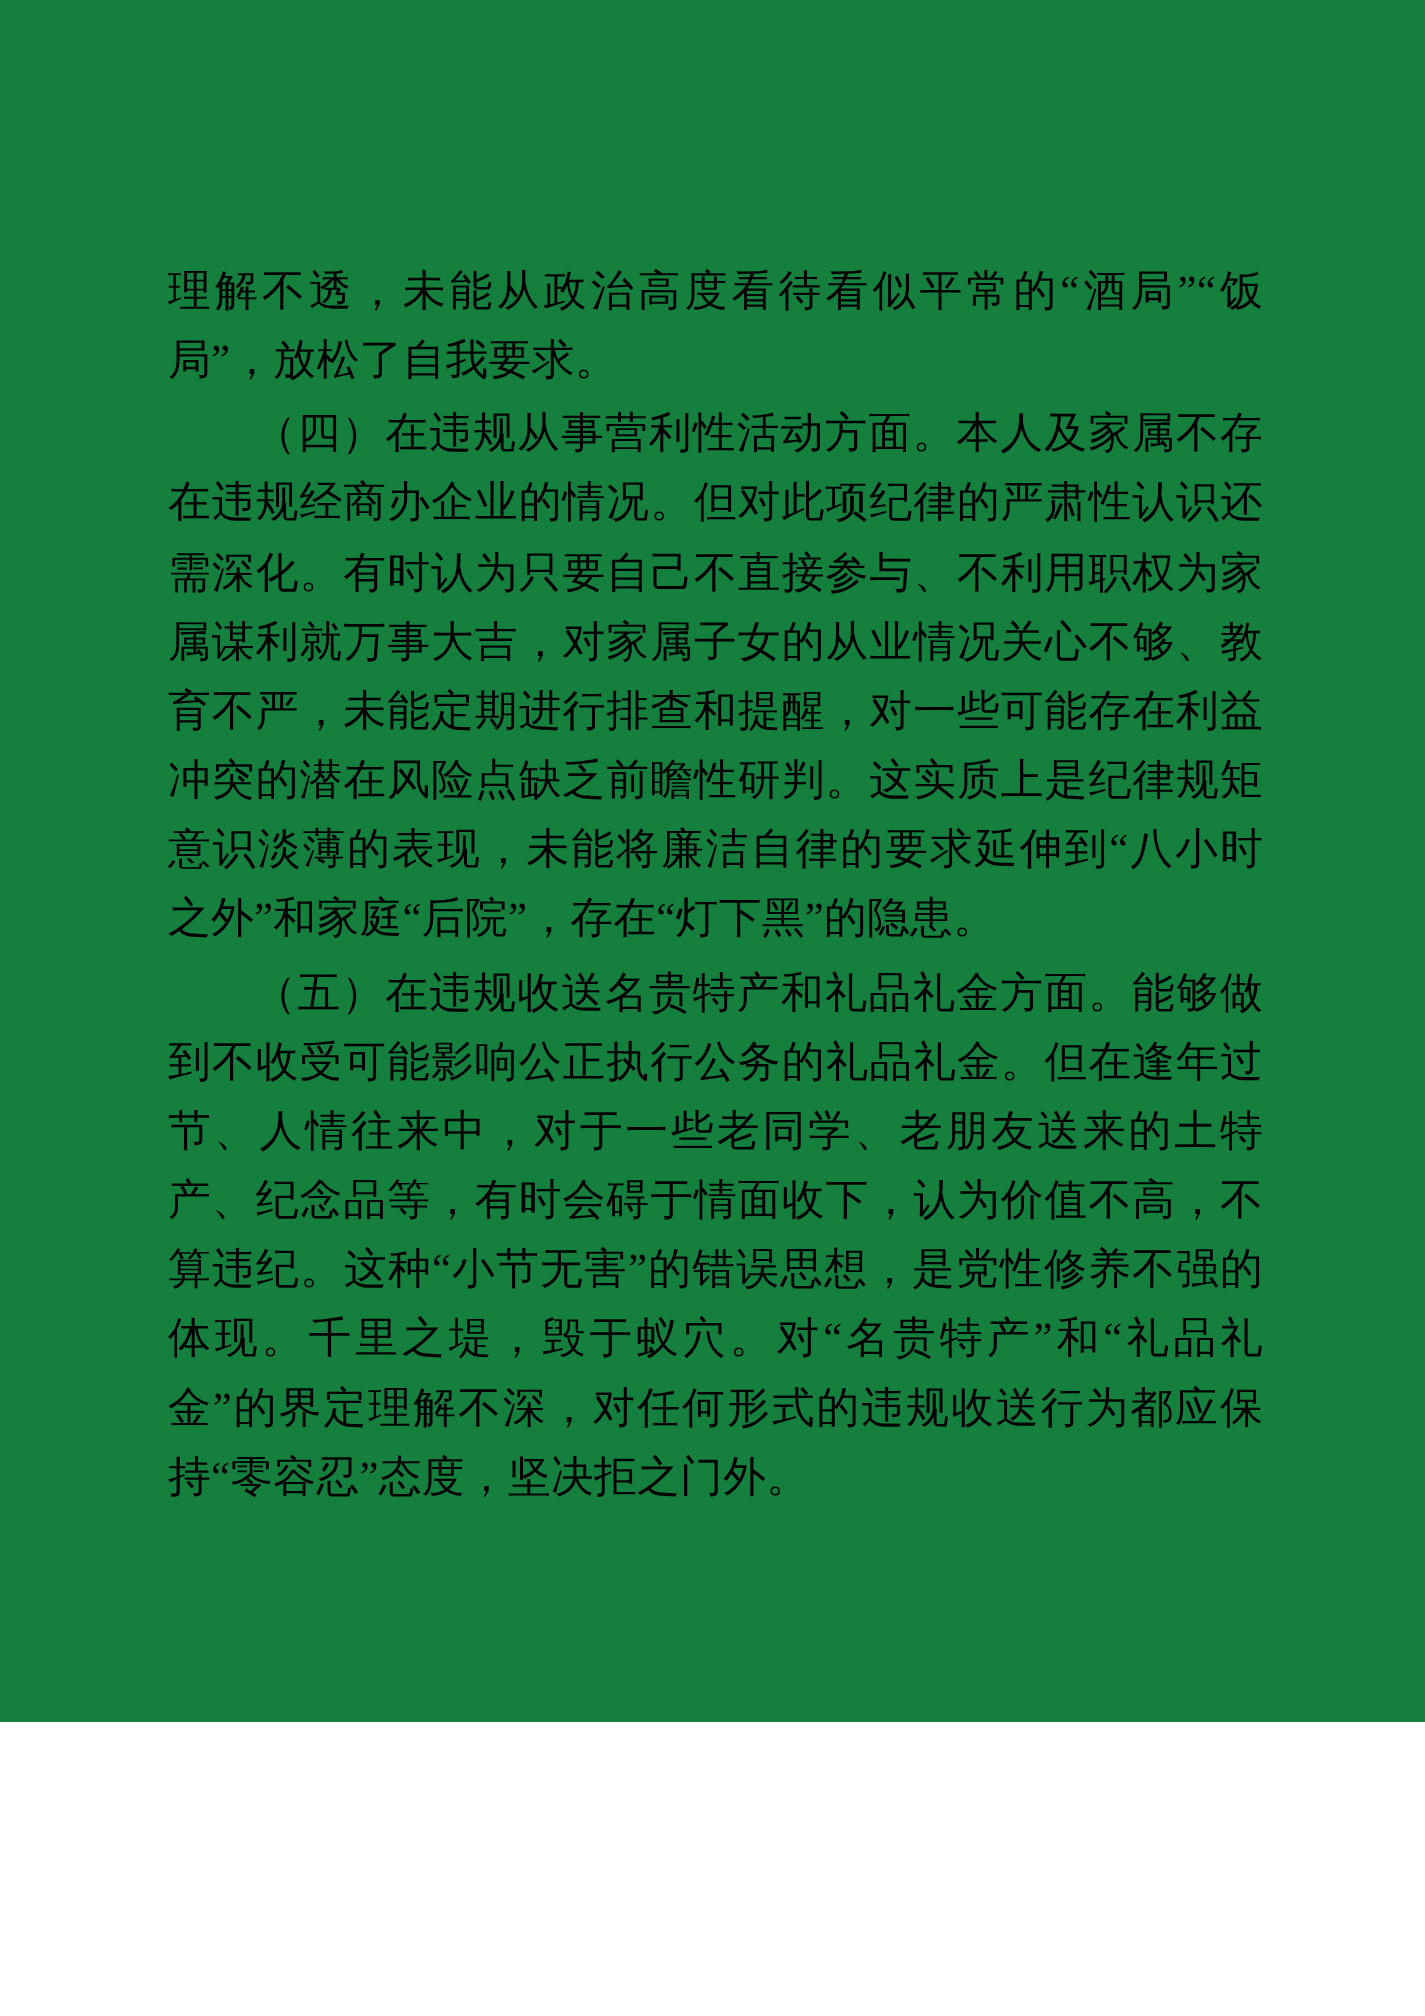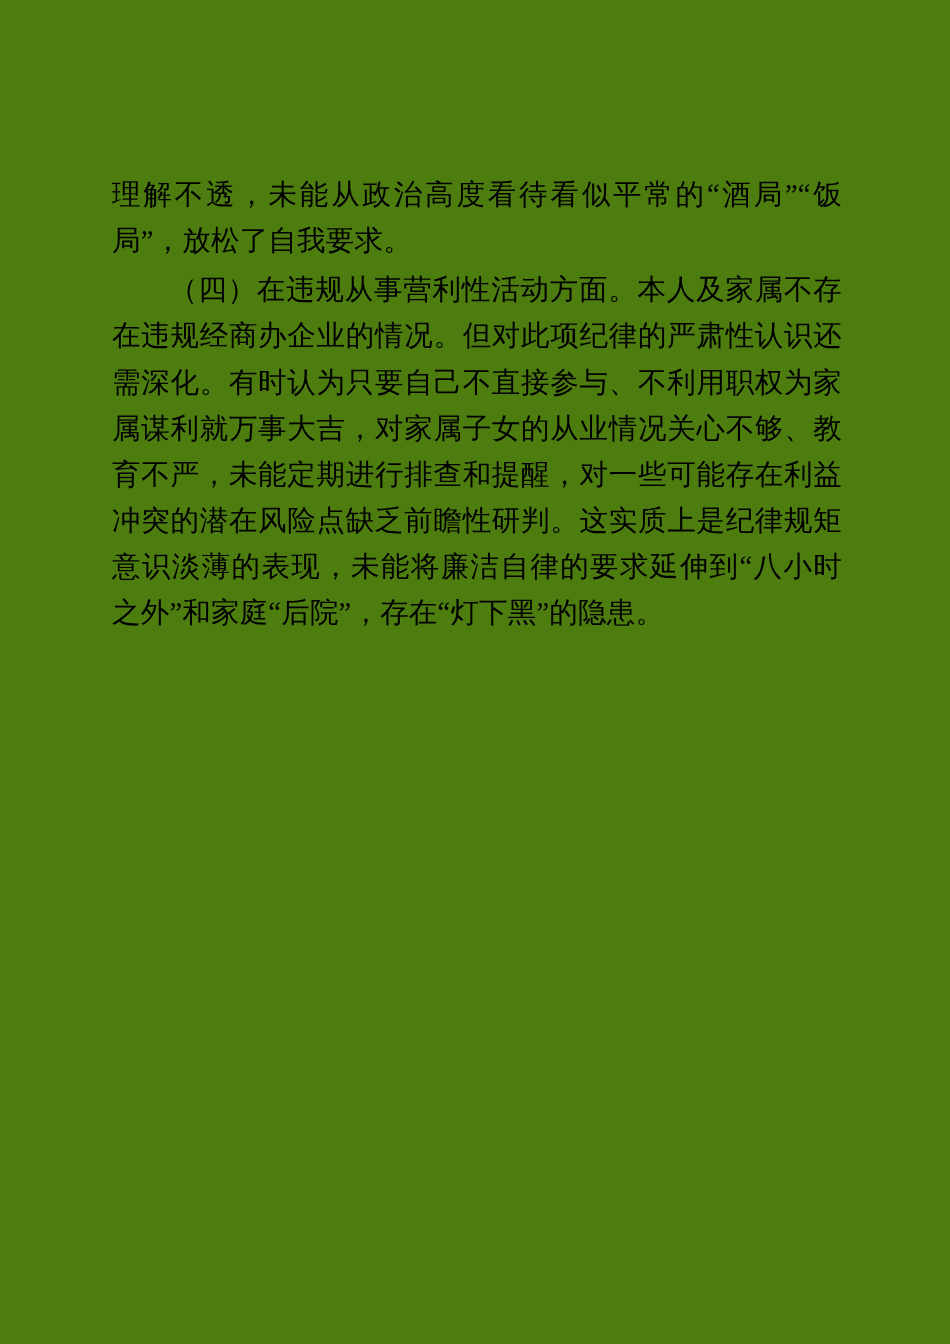--- a/index.html
+++ b/index.html
@@ -10,23 +10,23 @@
   body {
     width: 950px;
     height: 1344px;
     font-family: "Liberation Serif", "DejaVu Serif", serif;
     color: #000000;
     overflow: hidden;
   }
   .page {
     box-sizing: border-box;
     width: 950px;
-    height: 1344px;
+    height: 1148px;
     padding: 172px 108px 40px 112px;
-    background: #4d7c0f;
+    background: #15803d;
   }
   .doc-body {
     font-size: 28.5px;
     line-height: 1.62;
     text-align: justify;
     text-justify: inter-ideograph;
     letter-spacing: 0.2px;
   }
   .para {
     margin: 0 0 3px 0;
@@ -36,14 +36,15 @@
     text-indent: 2em;
   }
 </style>
 </head>
 <body>
 
 <div class="page">
   <div class="doc-body">
     <p class="para">理解不透，未能从政治高度看待看似平常的“酒局”“饭局”，放松了自我要求。</p>
     <p class="para indent">（四）在违规从事营利性活动方面。本人及家属不存在违规经商办企业的情况。但对此项纪律的严肃性认识还需深化。有时认为只要自己不直接参与、不利用职权为家属谋利就万事大吉，对家属子女的从业情况关心不够、教育不严，未能定期进行排查和提醒，对一些可能存在利益冲突的潜在风险点缺乏前瞻性研判。这实质上是纪律规矩意识淡薄的表现，未能将廉洁自律的要求延伸到“八小时之外”和家庭“后院”，存在“灯下黑”的隐患。</p>
+    <p class="para indent">（五）在违规收送名贵特产和礼品礼金方面。能够做到不收受可能影响公正执行公务的礼品礼金。但在逢年过节、人情往来中，对于一些老同学、老朋友送来的土特产、纪念品等，有时会碍于情面收下，认为价值不高，不算违纪。这种“小节无害”的错误思想，是党性修养不强的体现。千里之堤，毁于蚁穴。对“名贵特产”和“礼品礼金”的界定理解不深，对任何形式的违规收送行为都应保持“零容忍”态度，坚决拒之门外。</p>
   </div>
 </div>
 
 </body></html>

